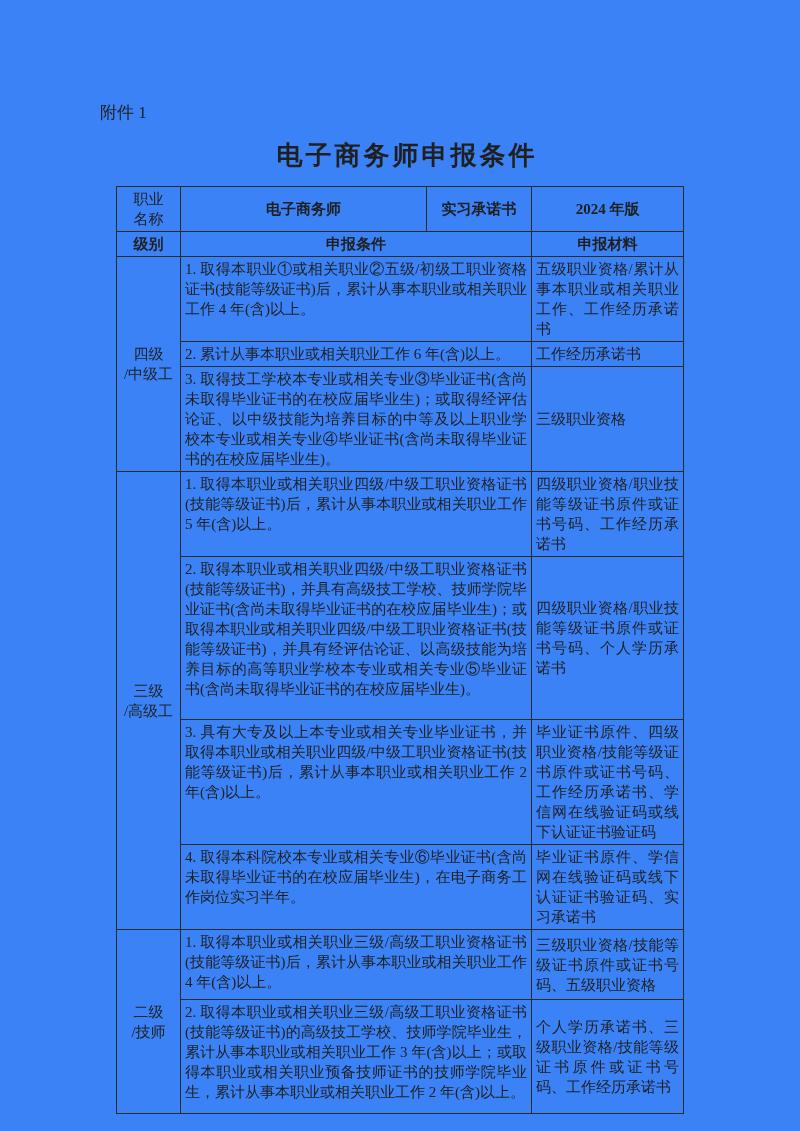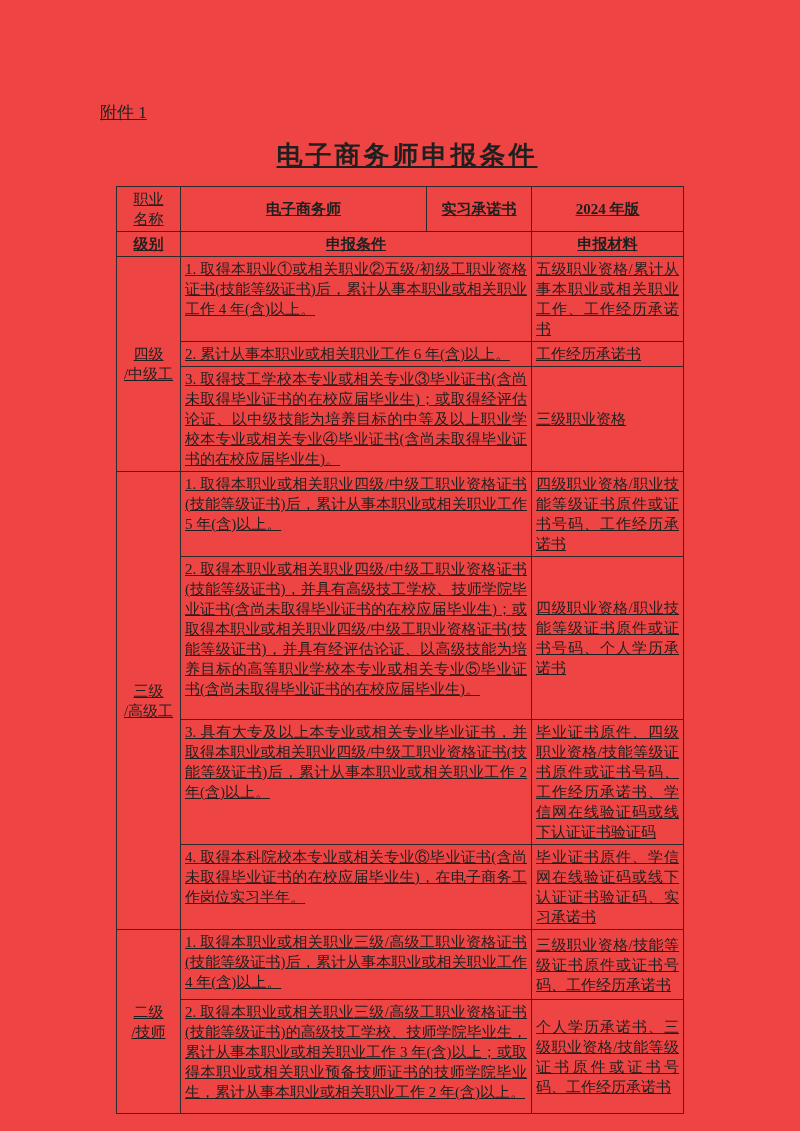--- a/index.html
+++ b/index.html
@@ -5,25 +5,24 @@
   html, body {
     margin: 0;
     padding: 0;
     background: #ffffff;
     font-family: "Liberation Serif", "DejaVu Serif", serif;
     color: #1f1f1f;
   }
   .page {
     width: 800px;
     height: 1131px;
-    background: #ef4444;
+    background: #3b82f6;
     box-sizing: border-box;
     padding-top: 102px;
     overflow: hidden;
-    text-decoration: underline;
   }
   .attachment {
     margin-left: 100px;
     font-size: 17px;
     line-height: 22px;
   }
   .doc-title {
     margin: 16px 0 14px 0;
     text-align: center;
     font-size: 26px;
@@ -134,21 +133,21 @@
     </tr>
     <tr style="height:63px">
       <td class="cond-cell" colspan="2">4. 取得本科院校本专业或相关专业⑥毕业证书(含尚未取得毕业证书的在校应届毕业生)，在电子商务工作岗位实习半年。</td>
       <td class="mat-cell">毕业证书原件、学信网在线验证码或线下认证证书验证码、实习承诺书</td>
     </tr>
 
     <tr style="height:70px">
       <td class="level-cell pre" rowspan="2">二级
 /技师</td>
       <td class="cond-cell" colspan="2">1. 取得本职业或相关职业三级/高级工职业资格证书(技能等级证书)后，累计从事本职业或相关职业工作 4 年(含)以上。</td>
-      <td class="mat-cell">三级职业资格/技能等级证书原件或证书号码、工作经历承诺书</td>
+      <td class="mat-cell">三级职业资格/技能等级证书原件或证书号码、五级职业资格</td>
     </tr>
     <tr style="height:114px">
       <td class="cond-cell" colspan="2">2. 取得本职业或相关职业三级/高级工职业资格证书(技能等级证书)的高级技工学校、技师学院毕业生，累计从事本职业或相关职业工作 3 年(含)以上；或取得本职业或相关职业预备技师证书的技师学院毕业生，累计从事本职业或相关职业工作 2 年(含)以上。</td>
       <td class="mat-cell">个人学历承诺书、三级职业资格/技能等级证书原件或证书号码、工作经历承诺书</td>
     </tr>
   </tbody>
     </table>
 
   <div class="page-number">8</div>
 

